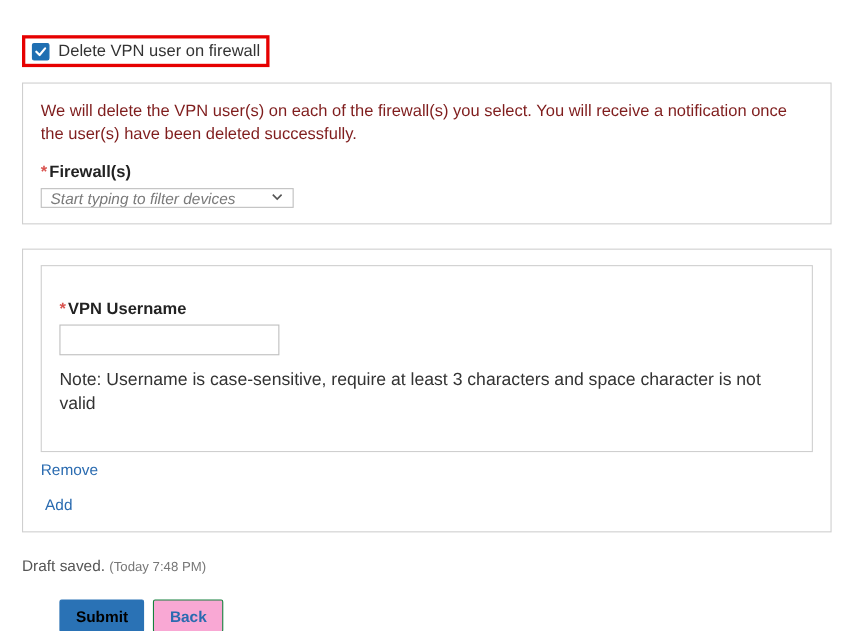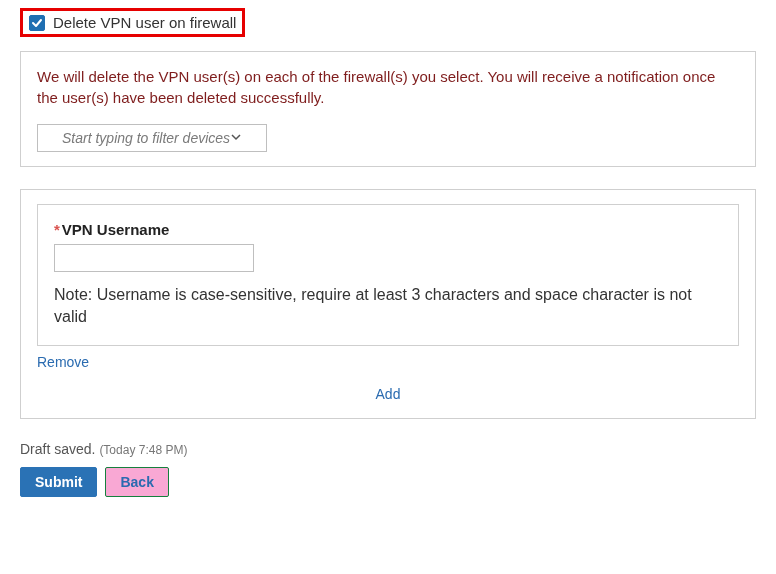--- a/index.html
+++ b/index.html
@@ -18,20 +18,21 @@
   .checkbox-row {
     display: flex;
     align-items: center;
     gap: 8px;
     padding: 3px 6px;
     margin-bottom: 14px;
   }
   .highlight-box {
     border: 3px solid #e60000;
     display: inline-flex;
+    margin-top: 24px;
   }
   .cb {
     width: 16px;
     height: 16px;
     border: 1px solid #1f6fb2;
     background: #1f6fb2;
     display: inline-flex;
     align-items: center;
     justify-content: center;
     border-radius: 2px;
@@ -56,39 +57,39 @@
   }
   .req { color: #d9534f; margin-right:2px;}
   .label {
     font-size: 15px;
     font-weight: 600;
     color: #222;
     margin-bottom: 6px;
   }
   .combo {
     width: 230px;
-    height: 28px;
+    height: 18px;
     border: 1px solid #bfbfbf;
     background: #fff;
     display: flex;
     align-items: center;
-    padding: 0 24px;
+    padding: 0 8px;
     color: #7a7a7a;
     font-style: italic;
     font-size: 14px;
     justify-content: space-between;
     cursor: pointer;
   }
   .combo .chev {
     font-style: normal;
     color: #555;
   }
   .inner-panel {
     border: 1px solid #cfcfcf;
-    padding: 16px 16px;
+    padding: 30px 16px;
     margin-bottom: 8px;
   }
   .text-input {
     width: 200px;
     height: 28px;
     border: 1px solid #bfbfbf;
     background: #fff;
     padding: 2px 6px;
     font-size: 14px;
     display: block;
@@ -100,42 +101,43 @@
     color: #333;
     line-height: 1.4;
   }
   .link {
     color: #2a6bb0;
     font-size: 14px;
     cursor: pointer;
     margin-top: 12px;
   }
   .add-row {
-    text-align: center;
+    text-align: left;
     padding: 16px 4px 2px 4px;
   }
   .draft {
     font-size: 14px;
     color: #555;
-    margin: 6px 0 10px 0;
+    margin: 6px 0 23px 0;
   }
   .draft .ts {
     font-size: 12px;
     color: #777;
   }
   .btn-row { display:flex; gap:8px; }
   .btn-primary {
     background: #2a72b5;
-    color: #ffffff;
+    color: #000000;
     border: 1px solid #2a72b5;
     padding: 6px 14px;
     font-size: 14px;
     font-weight: 600;
     cursor: pointer;
     border-radius: 2px;
+    margin-left: 34px;
   }
   .btn-secondary {
     background: #f9a8d4;
     color: #2a6bb0;
     border: 1px solid #15803d;
     padding: 6px 14px;
     font-size: 14px;
     font-weight: 600;
     cursor: pointer;
     border-radius: 2px;
@@ -156,20 +158,23 @@
     <span class="cb">
       <svg width="12" height="12" viewBox="0 0 12 12">
         <path d="M2 6 L5 9 L10 3" stroke="#fff" stroke-width="2" fill="none" stroke-linecap="round" stroke-linejoin="round"></path>
       </svg>
     </span>
     <span class="cb-label">Delete VPN user on firewall</span>
   </div>
 
   <div class="panel">
     <div class="desc">We will delete the VPN user(s) on each of the firewall(s) you select. You will receive a notification once the user(s) have been deleted successfully.</div>
+    <div class="label">
+      <span class="req">*</span><span>Firewall(s)</span>
+    </div>
     <div class="combo">
       <span class="combo-text">Start typing to filter devices</span>
       <span class="chev">
         <svg width="12" height="12" viewBox="0 0 12 12">
             <path d="M2 4 L6 8 L10 4" stroke="#555" stroke-width="1.5" fill="none"></path>
           </svg>
       </span>
     </div>
   </div>
 

